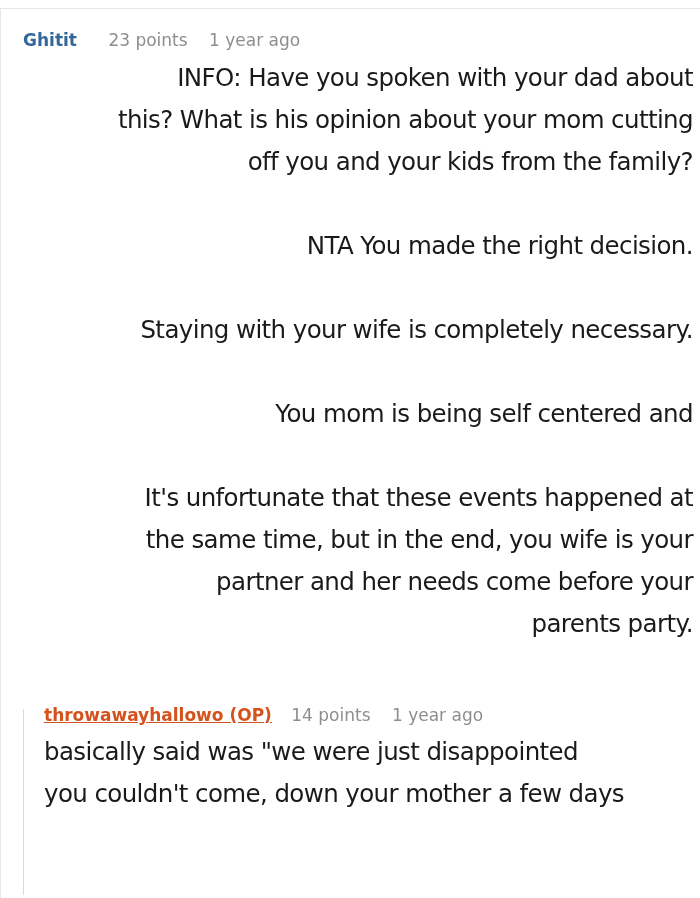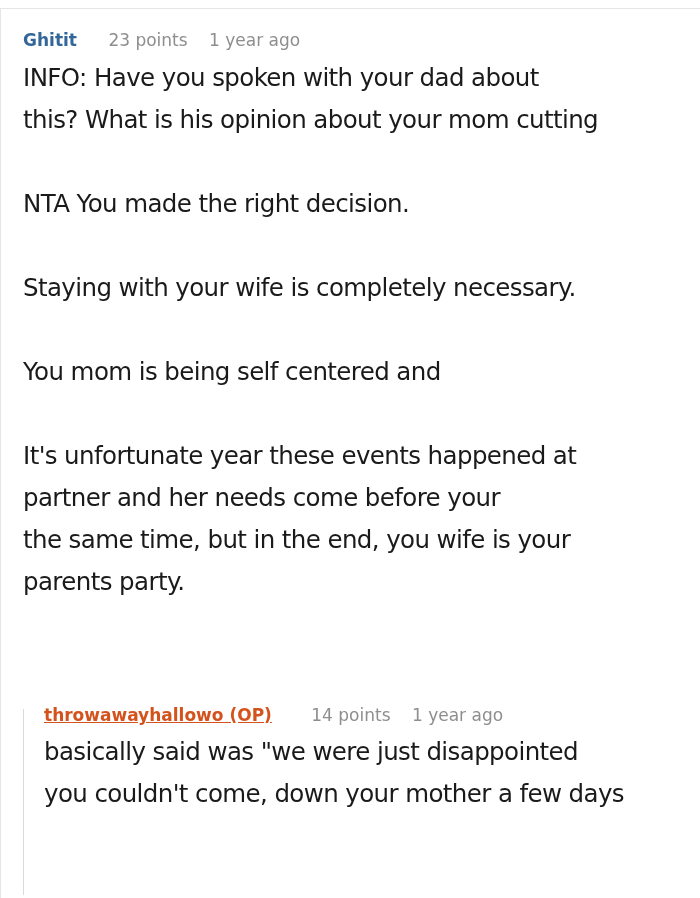--- a/index.html
+++ b/index.html
@@ -30,41 +30,42 @@
 <body>
 
 <div class="frame">
 
   <div class="meta" style="left:22px; top:21px;">
     <span class="author">Ghitit</span>
     <span class="muted" style="margin-left:26px;">23 points</span>
     <span class="muted" style="margin-left:16px;">1 year ago</span>
   </div>
 
-  <div class="body" style="left:22px; top:48px; width:670px;">
+  <div class="body" style="left:22px; top:48px; width:670px;text-align:right;">
     <p>INFO: Have you spoken with your dad about</p>
     <p>this? What is his opinion about your mom cutting</p>
+    <p>off you and your kids from the family?</p>
     <div class="gap"></div>
     <p>NTA You made the right decision.</p>
     <div class="gap"></div>
     <p>Staying with your wife is completely necessary.</p>
     <div class="gap"></div>
     <p>You mom is being self centered and</p>
     <div class="gap"></div>
-    <p>It's unfortunate year these events happened at</p>
+    <p>It's unfortunate that these events happened at</p>
+    <p>the same time, but in the end, you wife is your</p>
     <p>partner and her needs come before your</p>
-    <p>the same time, but in the end, you wife is your</p>
     <p>parents party.</p>
   </div>
 
   <div class="thread-line"></div>
 
   <div class="meta" style="left:43px; top:696px;">
     <span class="author op">throwawayhallowo (OP)</span>
-    <span class="muted" style="margin-left:34px;">14 points</span>
+    <span class="muted" style="margin-left:14px;">14 points</span>
     <span class="muted" style="margin-left:16px;">1 year ago</span>
   </div>
 
   <div class="body" style="left:43px; top:722px; width:650px;">
     <p>basically said was "we were just disappointed</p>
     <p>you couldn't come, down your mother a few days</p>
   </div>
 
 </div>
 

